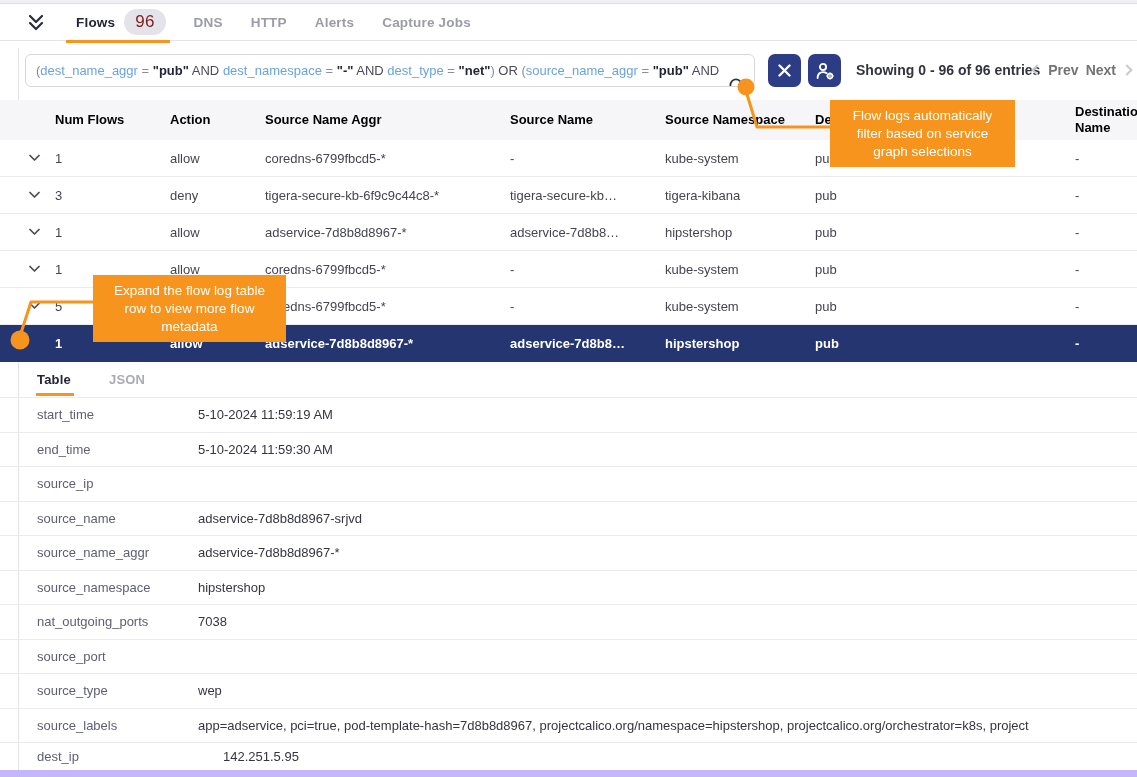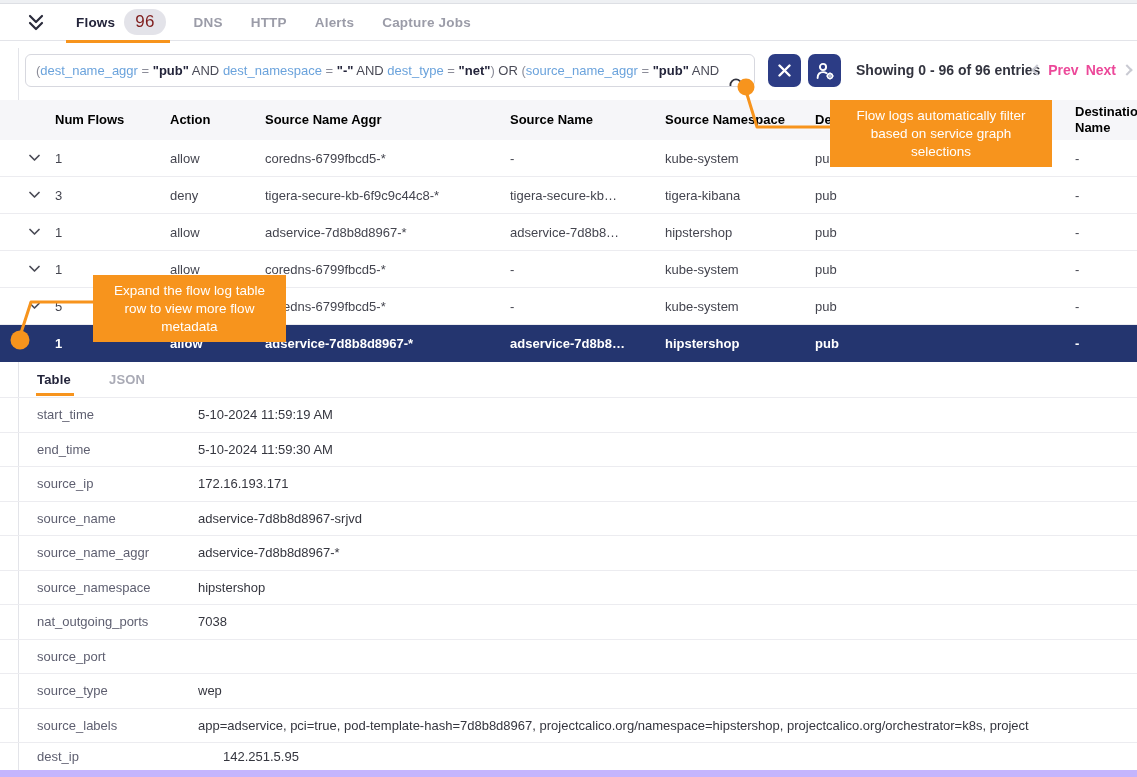--- a/index.html
+++ b/index.html
@@ -37,21 +37,21 @@
   .tok-value { color:#23243A; font-weight:700; }
   .tok-kw    { color:#4A4B57;text-align:center; }
   .tok-paren { color:#8C8D99; }
   .search-ic { position:absolute; right:7px; top:7px; }
   .sq-btn { position:absolute; top:6px; width:33px; height:33px; background:#2C3C85;
     border-radius:7px; display:flex; align-items:center; justify-content:center; cursor:pointer; }
   #btn-clear { left:768px; }
   #btn-user  { left:808px; }
   .showing { position:absolute; left:856px; top:14px; font-size:14px; font-weight:600; color:#33343F; }
   .pager { position:absolute; right:6px; top:14px; display:flex; align-items:center; gap:7px;
-    font-size:14px; font-weight:600; color:#ec4899; }
+    font-size:14px; font-weight:600; color:#737373; }
   .pager span { cursor:pointer; }
   .chev { display:inline-block; width:8px; height:8px; border:solid #C9CAD2; }
   .chev-l { border-width:2px 0 0 2px; transform:rotate(-45deg); }
   .chev-r { border-width:2px 2px 0 0; transform:rotate(45deg); }
 
   
   .grid { display:grid; grid-template-columns:55px 115px 95px 245px 155px 150px 260px 62px; }
   .table-header { position:absolute; top:100px; left:0; width:1137px; height:40px;
     background:#F6F6F9; align-items:center; font-size:13px; font-weight:700;
     color:#000000; line-height:1.2; z-index:1; }
@@ -73,21 +73,21 @@
   .drow { height:34.5px; display:flex; align-items:center; border-top:1px solid #ECECF0;
     font-size:13px; background:transparent; }
   .drow:last-child { border-bottom:7px solid #c4b5fd;gap:25px; }
   .dkey { flex:0 0 198px; padding-left:37px; color:#5E5F70; }
   .dval { flex:1; color:#35363F; white-space:nowrap; overflow:hidden; padding-right:2px; }
 
   
   .overlay-svg { position:absolute; top:0; left:0; z-index:10; pointer-events:none; }
   .tooltip { position:absolute; background:#F7941D; color:#fff; font-size:13.5px; font-weight:500;
     text-align:center; line-height:1.32; padding:7px 10px; z-index:11; }
-  #tooltip-filter { left:830px; top:100px; width:222px; }
+  #tooltip-filter { left:830px; top:100px; width:185px; }
   #tooltip-expand { left:93px;  top:275px; width:193px; }
 </style>
 </head>
 <body>
 
 <div class="top-sliver"></div>
 
 <div class="tabbar">
   <span class="collapse-btn">
     <svg width="20" height="19" viewBox="0 0 20 19">
@@ -256,21 +256,20 @@
       <div class="drow">
         <span class="dkey">start_time</span>
         <span class="dval">5-10-2024 11:59:19 AM</span>
       </div>
       <div class="drow">
         <span class="dkey">end_time</span>
         <span class="dval">5-10-2024 11:59:30 AM</span>
       </div>
       <div class="drow">
         <span class="dkey">source_ip</span>
-        <span class="dval">172.16.193.171</span>
       </div>
       <div class="drow">
         <span class="dkey">source_name</span>
         <span class="dval">adservice-7d8b8d8967-srjvd</span>
       </div>
       <div class="drow">
         <span class="dkey">source_name_aggr</span>
         <span class="dval">adservice-7d8b8d8967-*</span>
       </div>
       <div class="drow">

